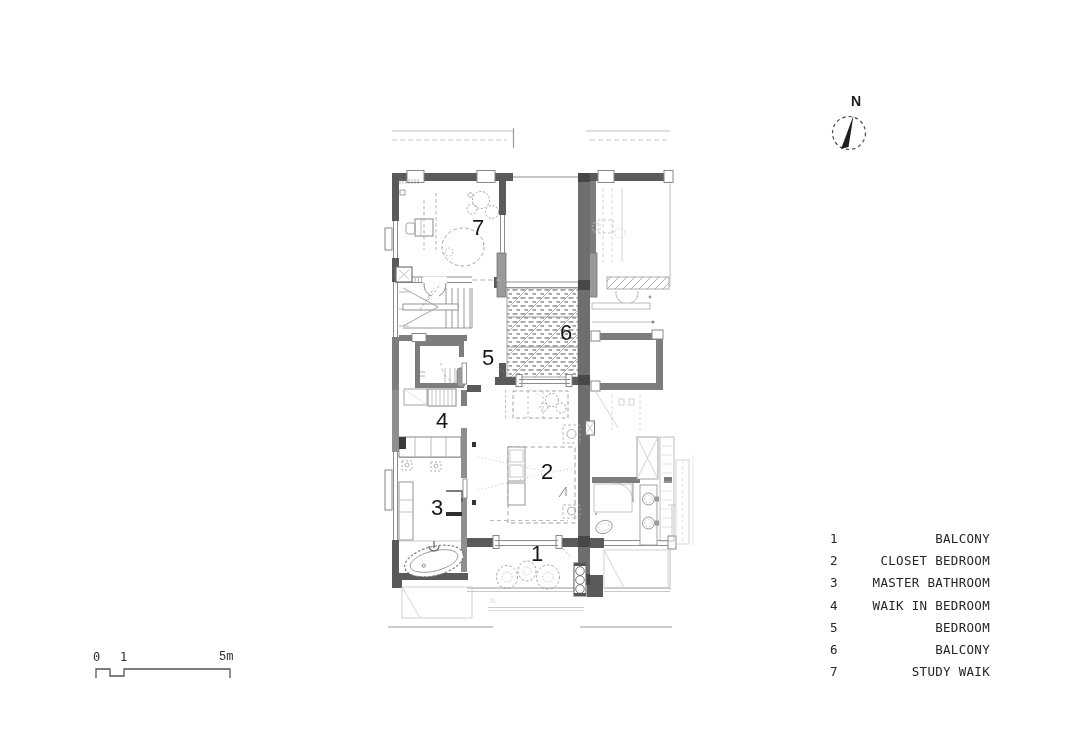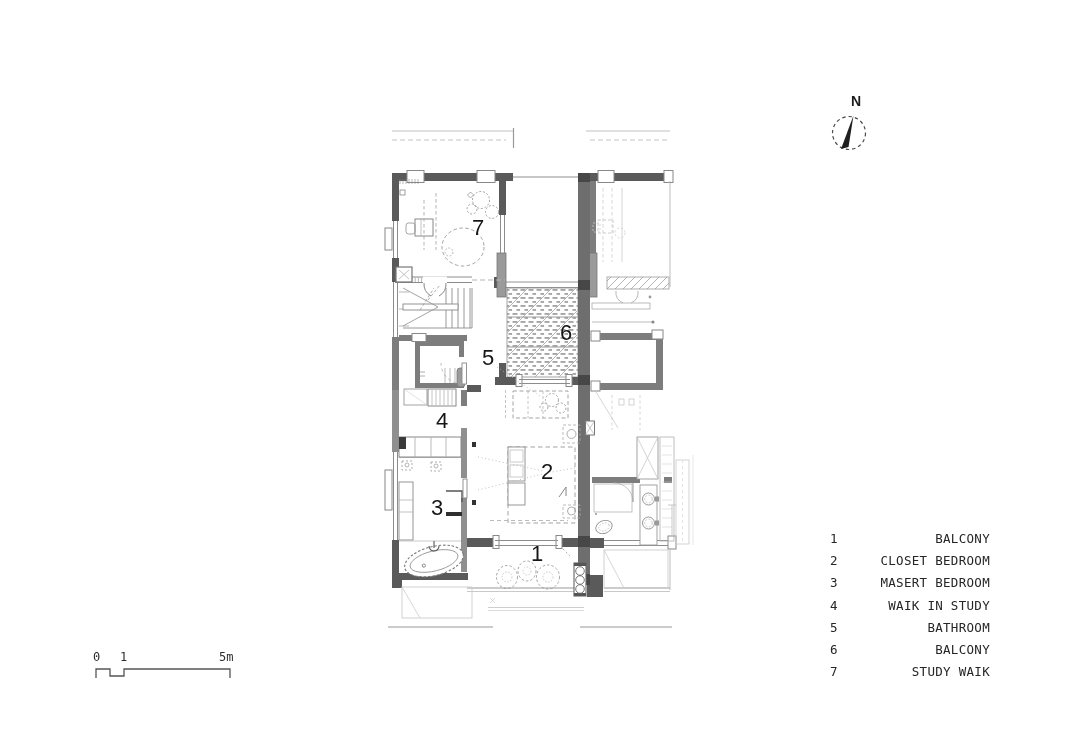--- a/index.html
+++ b/index.html
@@ -318,42 +318,42 @@
 <div class="room-num" style="left:437px;top:508px;">3</div>
 <div class="room-num" style="left:442px;top:421px;">4</div>
 <div class="room-num" style="left:488px;top:358px;">5</div>
 <div class="room-num" style="left:566px;top:333px;">6</div>
 <div class="room-num" style="left:478px;top:228px;">7</div>
 
 <div class="north-label">N</div>
 
 <div class="scale-label" style="left:93px;">0</div>
 <div class="scale-label" style="left:120px;">1</div>
-<div class="scale-label" style="left:219px;">5m</div>
+<div class="scale-label" style="left:219px;font-family:Liberation Mono, monospace;">5m</div>
 
 <div class="legend">
   <div class="legend-row">
     <span>1</span>
     <span>BALCONY</span>
   </div>
   <div class="legend-row">
     <span>2</span>
     <span>CLOSET BEDROOM</span>
   </div>
   <div class="legend-row">
     <span>3</span>
-    <span>MASERT BEDROOM</span>
+    <span>MASTER BATHROOM</span>
   </div>
   <div class="legend-row">
     <span>4</span>
-    <span>WAIK IN STUDY</span>
+    <span>WAIK IN BEDROOM</span>
   </div>
   <div class="legend-row">
     <span>5</span>
-    <span>BATHROOM</span>
+    <span>BEDROOM</span>
   </div>
   <div class="legend-row">
     <span>6</span>
     <span>BALCONY</span>
   </div>
   <div class="legend-row">
     <span>7</span>
     <span>STUDY WAIK</span>
   </div>
 </div>

